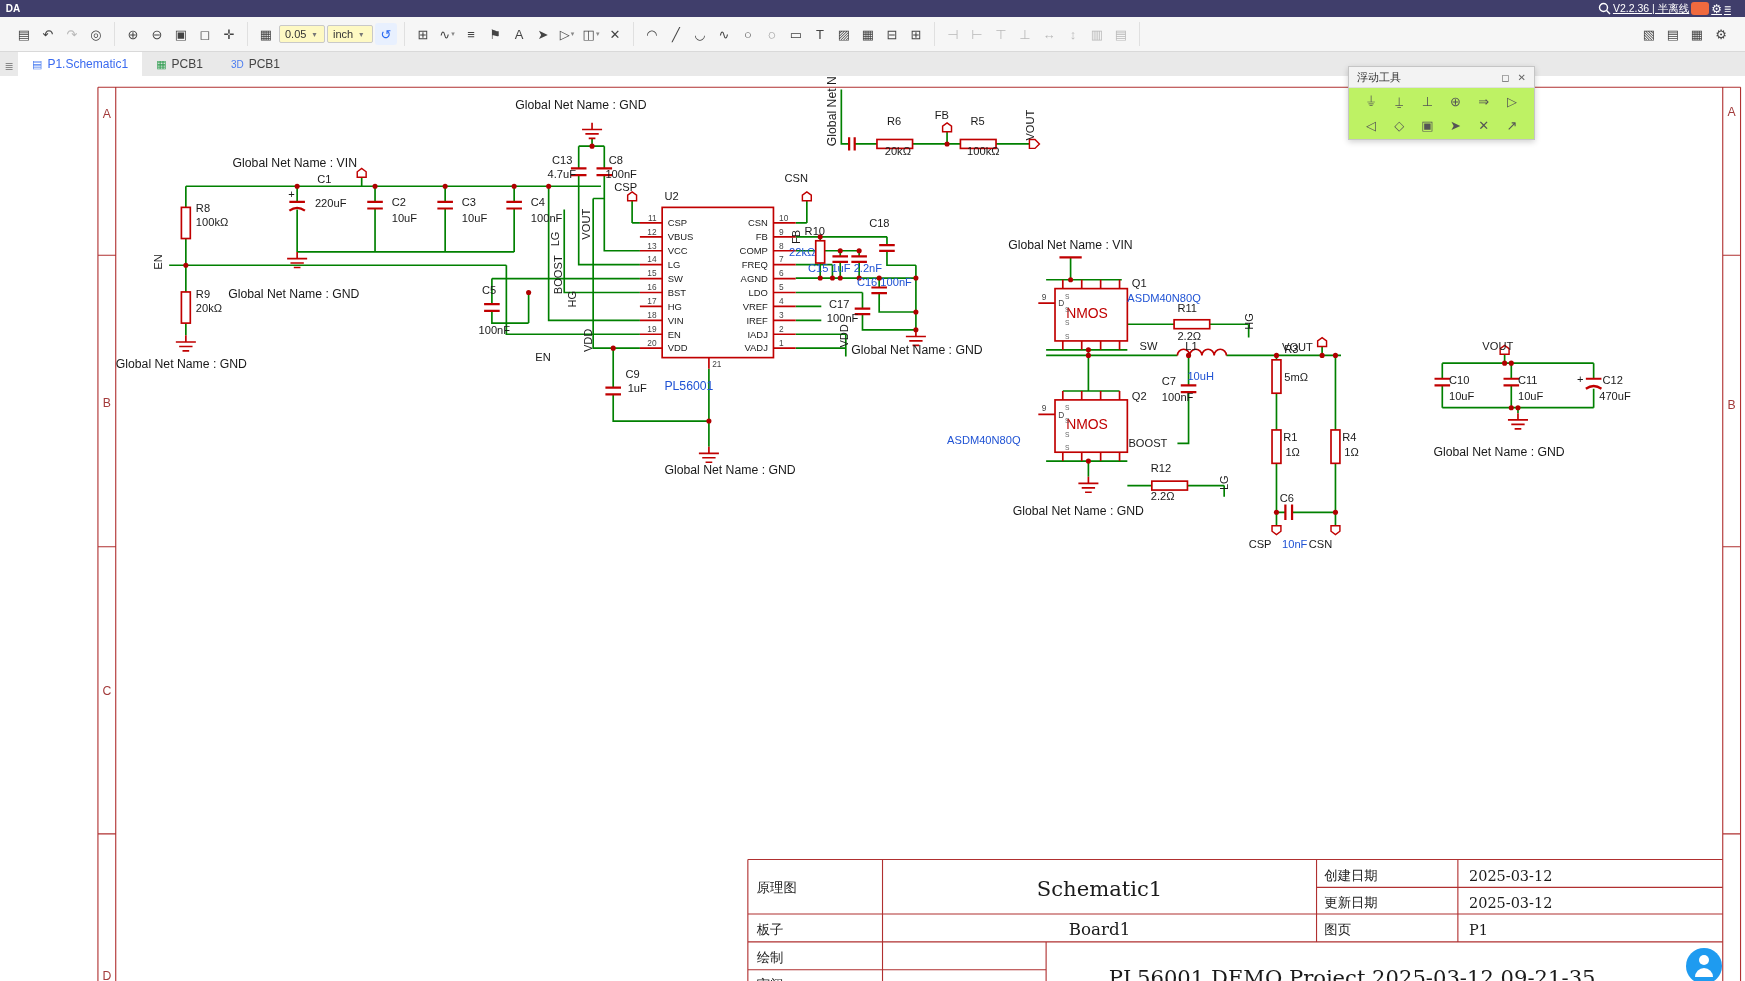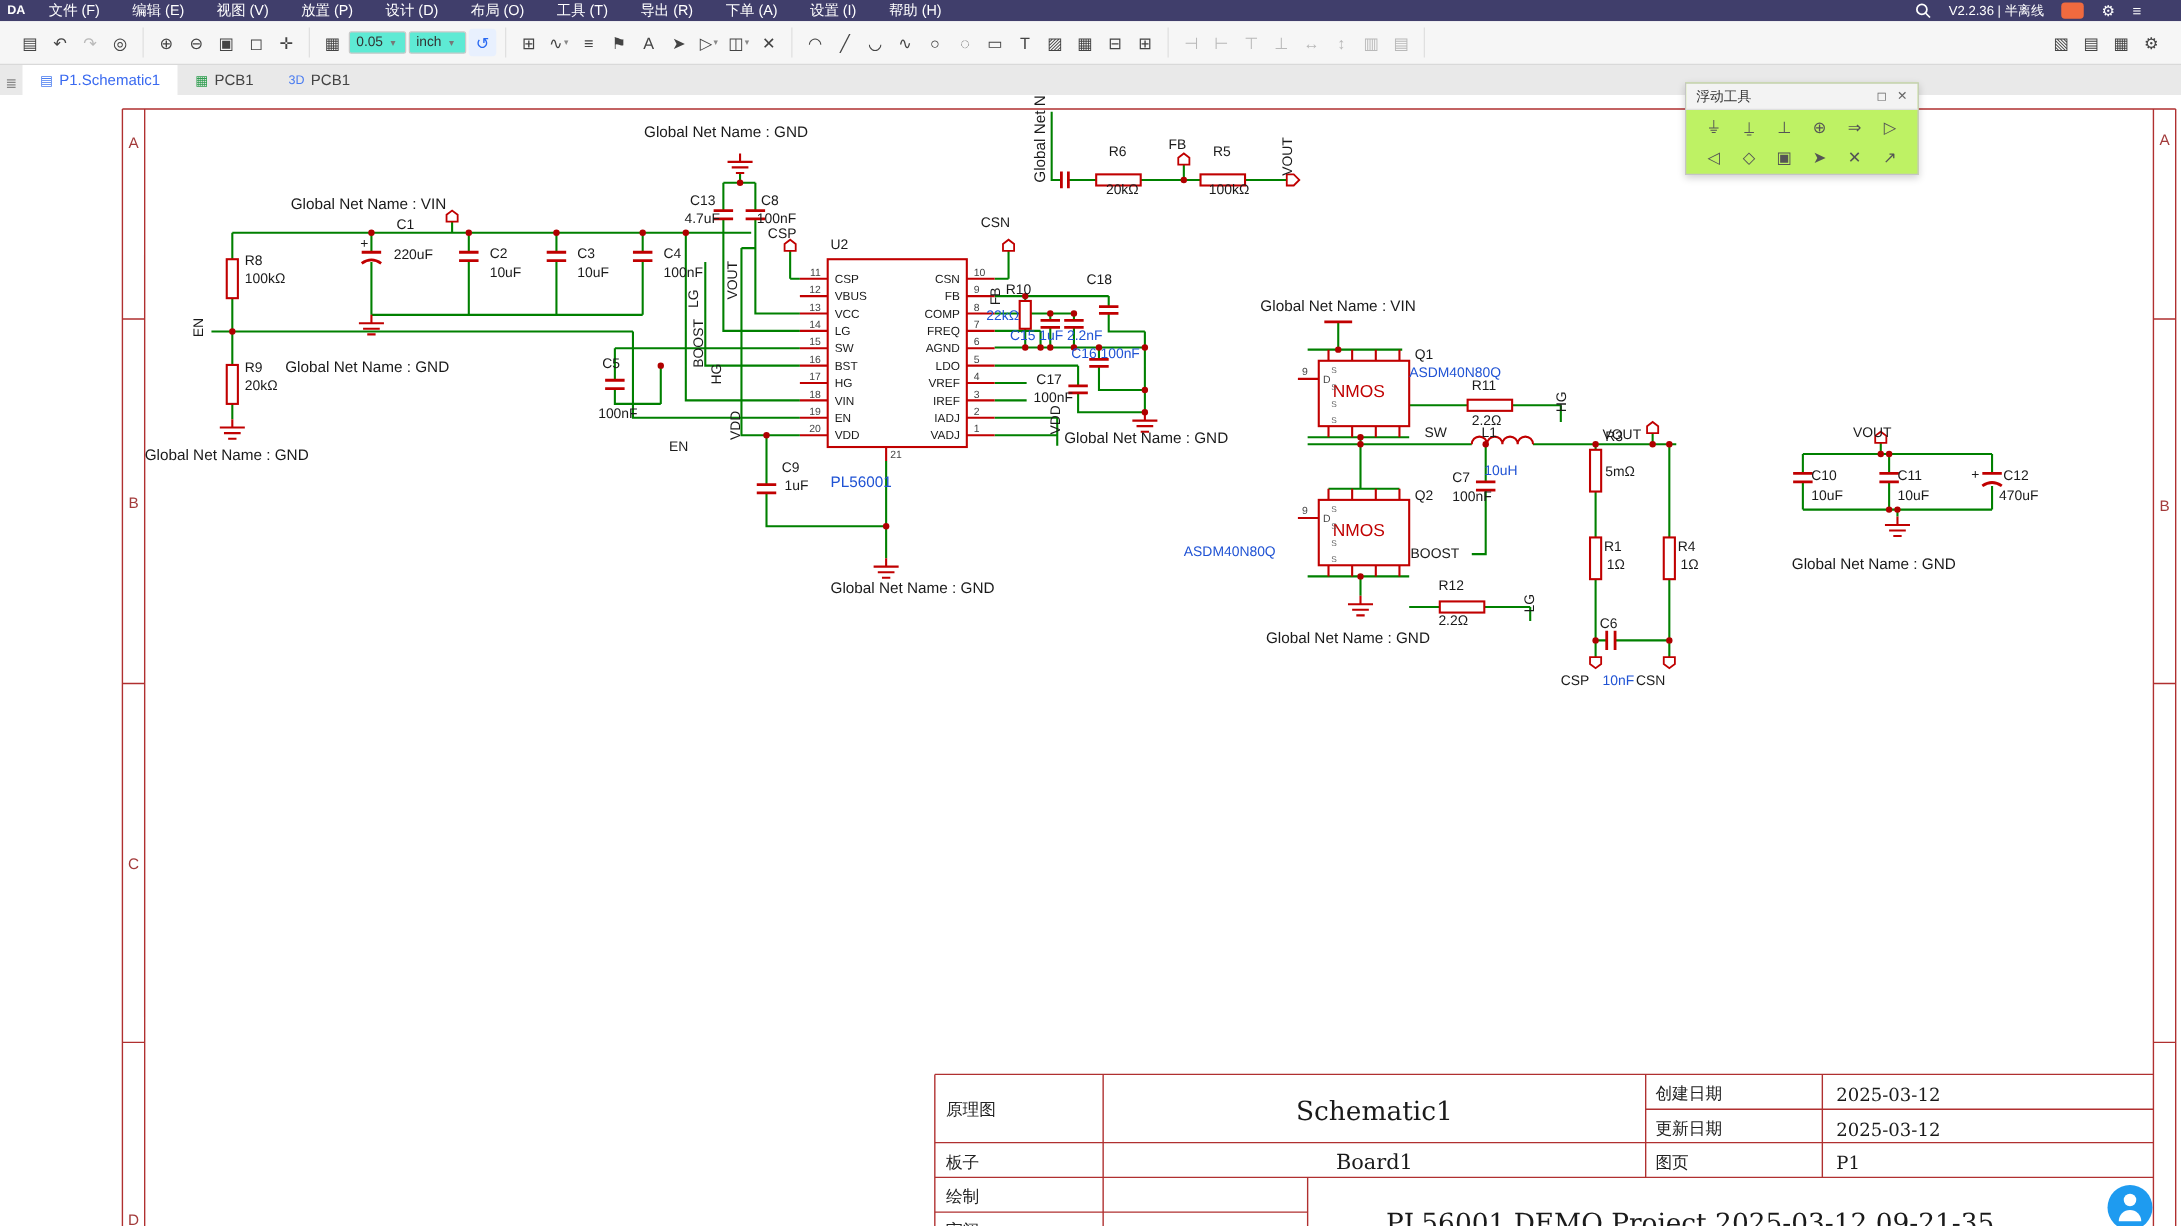--- a/index.html
+++ b/index.html
@@ -2,33 +2,33 @@
 <html><head>
 <meta charset="utf-8">
 <style>
   html,body{margin:0;padding:0;background:#fff;}
   body{width:1745px;height:981px;overflow:hidden;font-family:"Liberation Sans",sans-serif;position:relative;}
   
   .menubar{height:17px;background:#403e6b;display:flex;align-items:center;color:#fff;font-size:11.5px;position:relative;z-index:5;}
   .logo{width:26px;text-align:center;font-weight:bold;font-size:10px;color:#fff;}
   .menus{display:flex;gap:0;}
   .menus span{padding:1px 13px;cursor:default;white-space:nowrap;}
-  .mb-right{margin-left:auto;display:flex;align-items:center;gap:14px;padding-right:32px;}
+  .mb-right{margin-left:auto;display:flex;align-items:center;gap:2px;padding-right:14px;text-decoration:underline;}
   .mb-right .ver{font-size:10.5px;}
   .badge-orange{width:18px;height:13px;border-radius:3px;background:#f06a3f;}
   .mb-ic{font-size:12px;line-height:1;}
   
   .toolbar{height:34px;background:#f6f6f6;border-bottom:1px solid #d9d9d9;display:flex;align-items:center;padding:0 6px;position:relative;z-index:5;}
   .tgroup{display:flex;align-items:center;gap:2px;padding:0 7px;border-right:1px solid #e0e0e0;height:24px;}
   .tgroup.right{margin-left:auto;border-right:none;}
   .tico{width:22px;height:22px;display:flex;align-items:center;justify-content:center;font-size:13px;color:#444;border-radius:3px;cursor:pointer;}
   .tico.dim{color:#b9b9b9;}
   .tico.accent{color:#2a6af2;background:#e8f0fe;}
   .tico .caret{font-size:7px;margin-left:1px;color:#888;}
-  .tsel{display:flex;align-items:center;border:1px solid #c9c9c9;background:#5eead4;border-radius:2px;font-size:11px;color:#333;padding:2px 5px;gap:6px;min-width:34px;cursor:pointer;}
+  .tsel{display:flex;align-items:center;border:1px solid #c9c9c9;background:#fef9c3;border-radius:2px;font-size:11px;color:#333;padding:2px 5px;gap:6px;min-width:34px;cursor:pointer;}
   .tsel .caret{font-size:8px;color:#777;}
   
   .tabbar{height:24px;background:#e9e9e9;display:flex;align-items:flex-end;position:relative;z-index:5;}
   .panel-ic{width:18px;text-align:center;color:#888;font-size:11px;padding-bottom:3px;}
   .tab{display:flex;align-items:center;gap:5px;font-size:12px;padding:0 14px;height:24px;color:#444;cursor:pointer;white-space:nowrap;}
   .tab.active{background:#fff;color:#3a6af0;}
   .tab .ticn{font-size:11px;color:#4a7cf0;}
   .tab .ticn.green{color:#2e9e4f;}
   .tab .badge3d{font-size:10px;font-weight:normal;color:#4a7cf0;}
   
@@ -56,33 +56,20 @@
   
   .helpbtn{position:absolute;left:1686px;top:948px;width:36px;height:36px;border-radius:50%;background:#1e9bf0;z-index:9;display:flex;align-items:center;justify-content:center;}
   .helpbtn .head{width:10px;height:10px;border-radius:50%;background:#fff;position:absolute;top:7px;}
   .helpbtn .bodyarc{width:18px;height:9px;border-radius:9px 9px 0 0;background:#fff;position:absolute;bottom:7px;}
 </style>
 </head>
 <body>
 
 <div class="menubar">
   <div class="logo">DA</div>
-  <nav class="menus" id="menus">
-      <span>文件 (F)</span>
-      <span>编辑 (E)</span>
-      <span>视图 (V)</span>
-      <span>放置 (P)</span>
-      <span>设计 (D)</span>
-      <span>布局 (O)</span>
-      <span>工具 (T)</span>
-      <span>导出 (R)</span>
-      <span>下单 (A)</span>
-      <span>设置 (I)</span>
-      <span>帮助 (H)</span>
-    </nav>
   <div class="mb-right">
     <svg width="13" height="13" viewBox="0 0 13 13">
         <circle cx="5.5" cy="5.5" r="4" fill="none" stroke="#fff" stroke-width="1.4"></circle>
         <line x1="8.6" y1="8.6" x2="12" y2="12" stroke="#fff" stroke-width="1.4"></line>
       </svg>
     <span class="ver">V2.2.36 | 半离线</span>
     <span class="badge-orange"></span>
     <span class="mb-ic">⚙</span>
     <span class="mb-ic">≡</span>
   </div>

